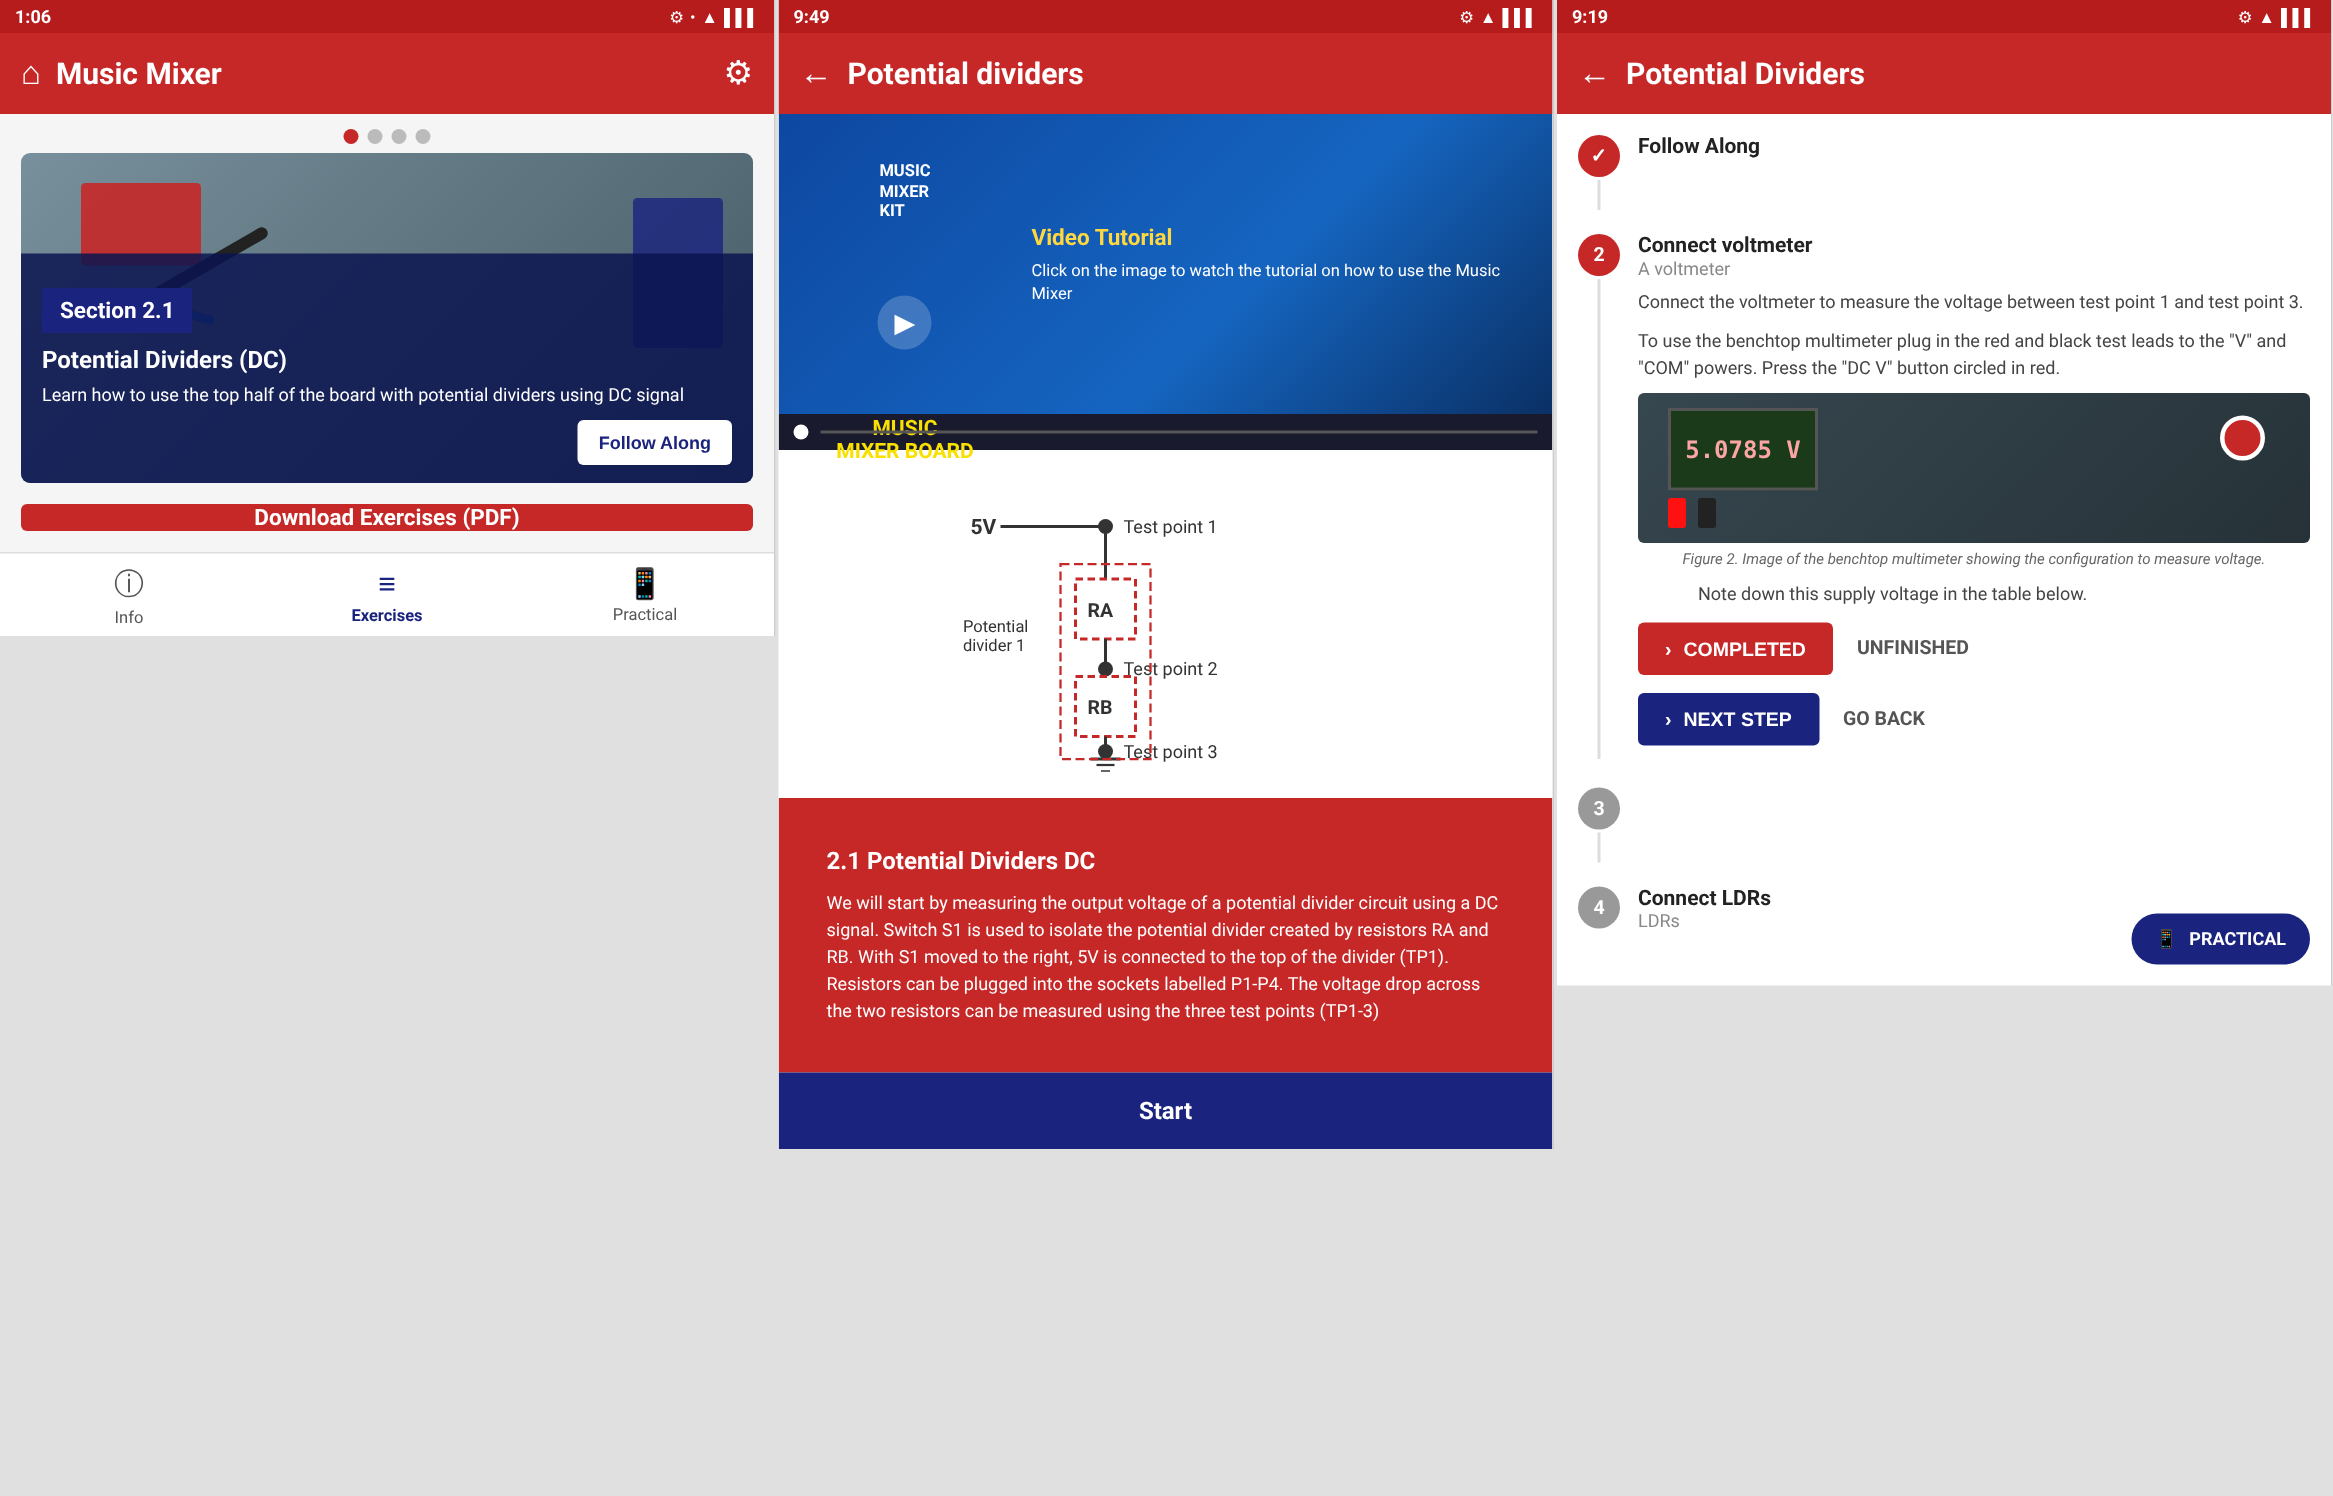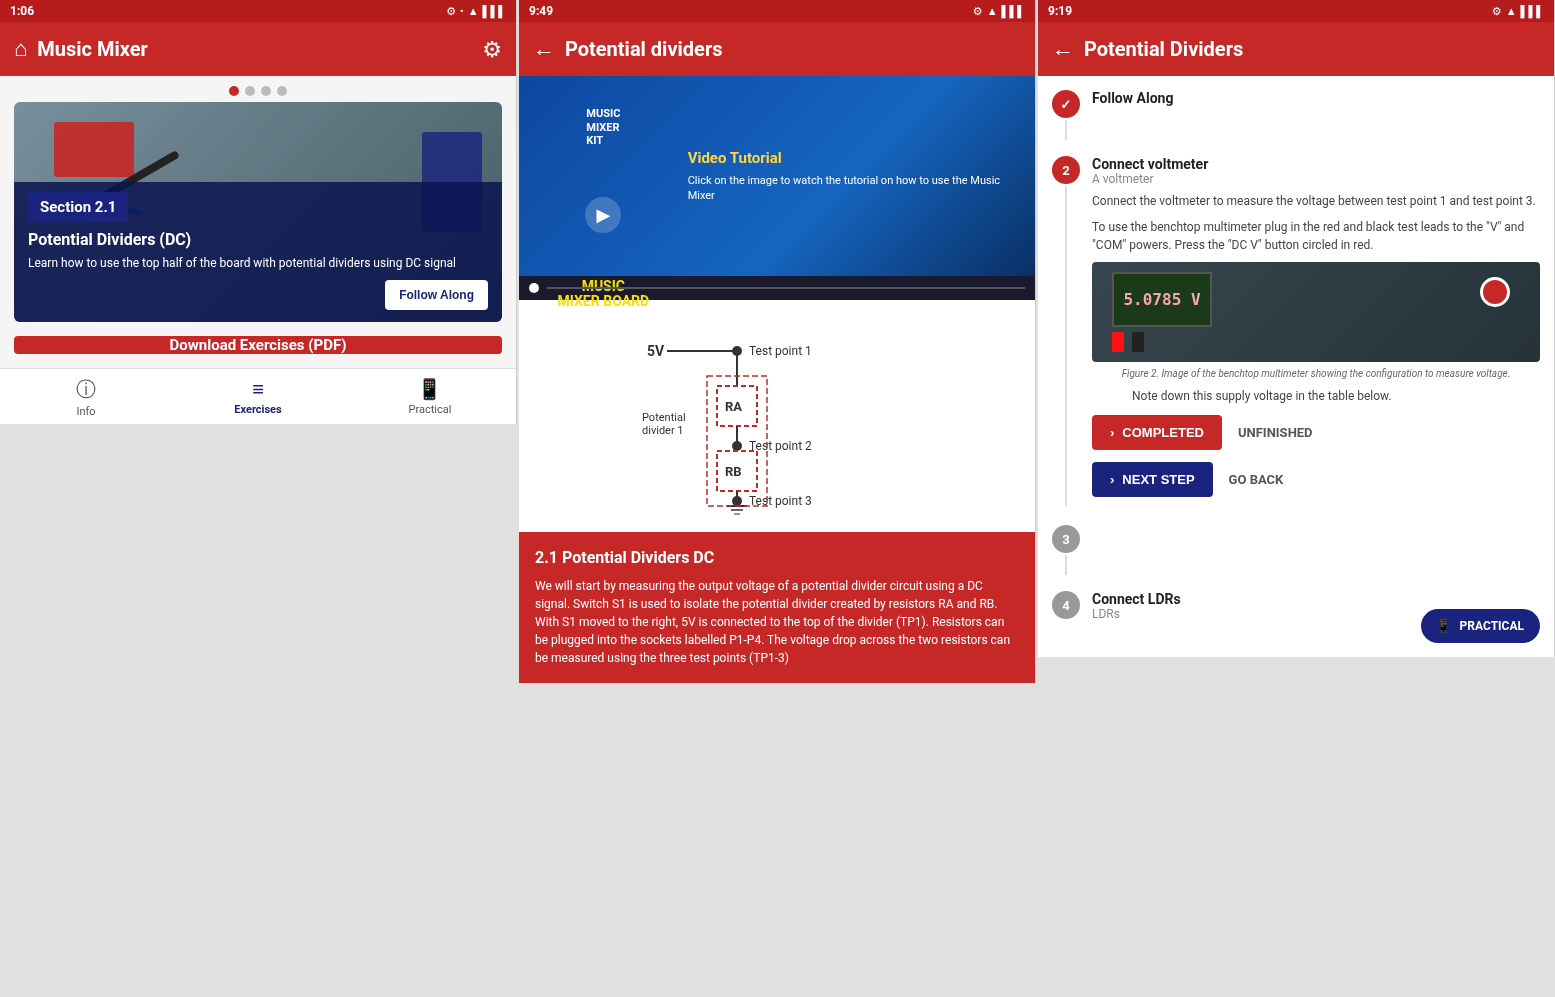--- a/index.html
+++ b/index.html
@@ -93,21 +93,21 @@
       height: 220px;
       background: linear-gradient(135deg, #78909c 0%, #455a64 100%);
     }
 
     .hero-overlay {
       position: absolute;
       bottom: 0;
       left: 0;
       right: 0;
       background: rgba(10,20,80,0.85);
-      padding: 10px 14px 50px;
+      padding: 23px 14px 50px;
     }
 
     .hero-section-label {
       background: #1a237e;
       color: white;
       font-size: 15px;
       font-weight: bold;
       padding: 6px 12px;
       display: inline-block;
       margin-bottom: 8px;
@@ -283,21 +283,21 @@
     }
 
     .circuit-svg {
       width: 280px;
       height: 200px;
     }
 
     .section-info-box {
       background: #c62828;
       margin: 0 0 0 0;
-      padding: 16px;
+      padding: 32px;
       color: white;
     }
 
     .section-info-title {
       font-size: 16px;
       font-weight: bold;
       margin-bottom: 10px;
     }
 
     .section-info-text {
@@ -698,20 +698,21 @@
 
         <rect x="70" y="60" width="60" height="130" fill="none" stroke="#c62828" stroke-width="1.5" stroke-dasharray="6,3"></rect>
       </svg>
     </div>
 
     <div class="section-info-box">
       <div class="section-info-title">2.1 Potential Dividers DC</div>
       <div class="section-info-text">We will start by measuring the output voltage of a potential divider circuit using a DC signal. Switch S1 is used to isolate the potential divider created by resistors RA and RB. With S1 moved to the right, 5V is connected to the top of the divider (TP1). Resistors can be plugged into the sockets labelled P1-P4. The voltage drop across the two resistors can be measured using the three test points (TP1-3)</div>
     </div>
 
+    <div class="start-btn">Start</div>
   </div>
 </div>
 
 <div class="screen-divider"></div>
 
 <div class="screen screen3-relative">
 
   <div class="status-bar">
     <span class="status-left">9:19</span>
     <span class="status-right">

